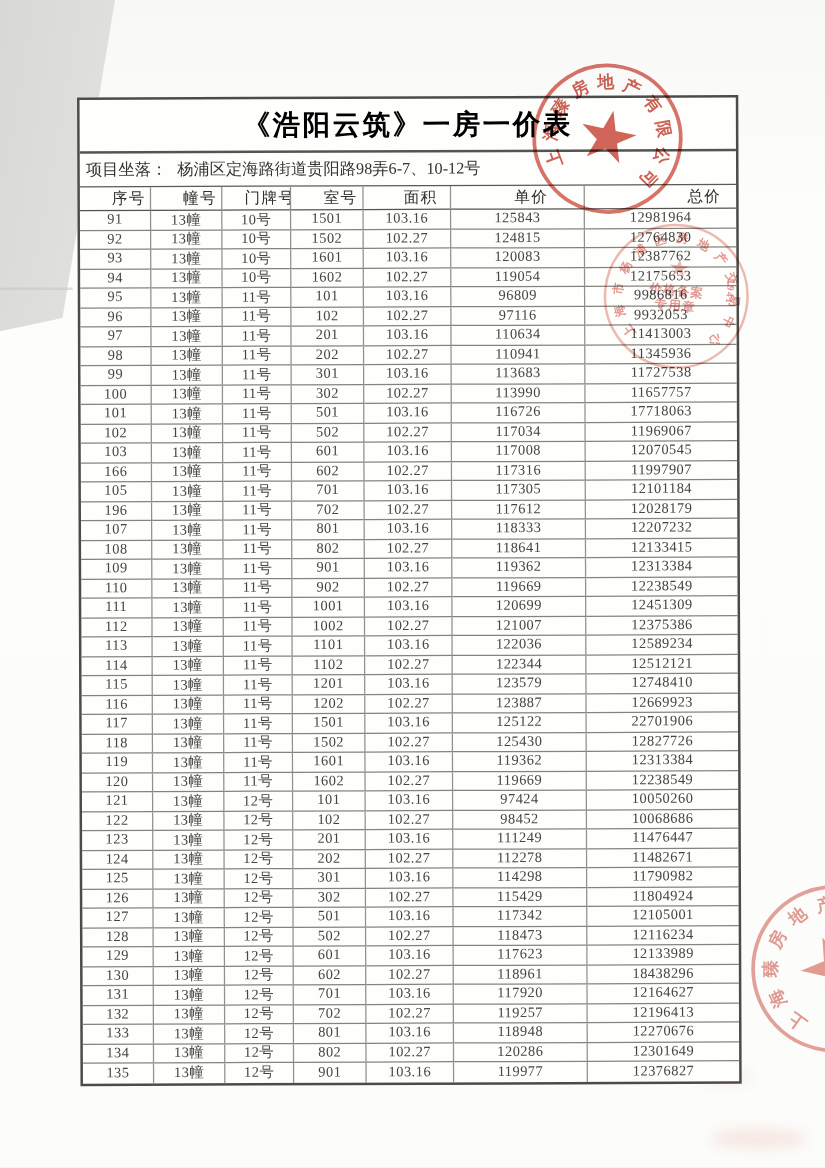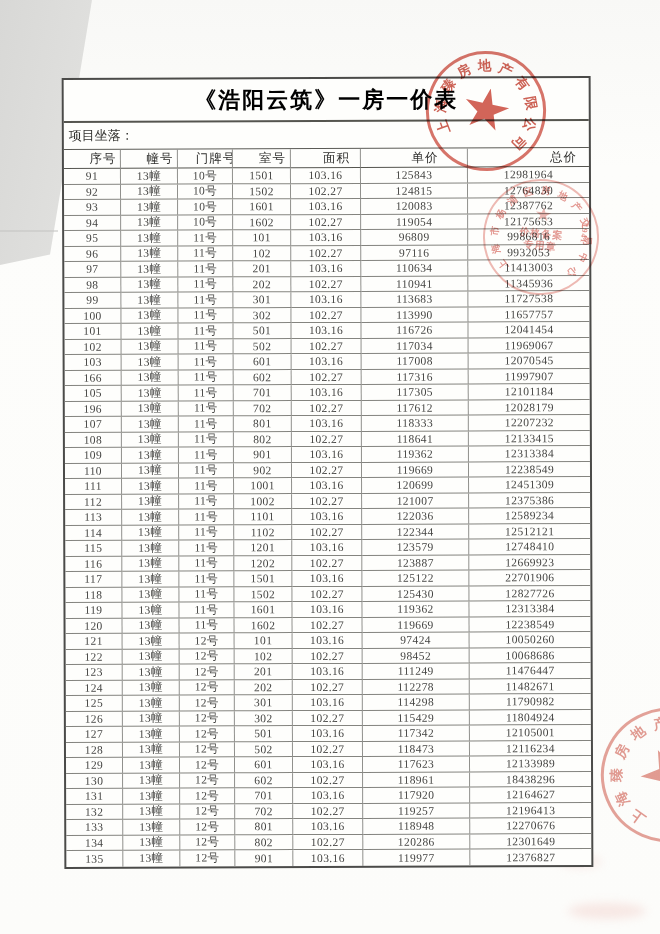--- a/index.html
+++ b/index.html
@@ -125,20 +125,21 @@
   <div class="margin-line"></div>
   <div class="smudge s1"></div>
   <div class="smudge s2"></div>
 
   <div class="doc-table">
     <div class="title-row">
       <span>《浩阳云筑》一房一价表</span>
     </div>
     <div class="loc-row">
       <span class="lbl">项目坐落：</span>
+      <span>杨浦区定海路街道贵阳路98弄6-7、10-12号</span>
     </div>
     <div class="grid-row head-row">
       <div>序号</div>
       <div>幢号</div>
       <div>门牌号</div>
       <div>室号</div>
       <div>面积</div>
       <div>单价</div>
       <div class="hdr-last">总价</div>
     </div>
@@ -233,21 +234,21 @@
       <div>113990</div>
       <div>11657757</div>
     </div>
         <div class="grid-row data-row">
       <div>101</div>
       <div>13幢</div>
       <div>11号</div>
       <div>501</div>
       <div>103.16</div>
       <div>116726</div>
-      <div>12041454</div>
+      <div>17718063</div>
     </div>
         <div class="grid-row data-row">
       <div>102</div>
       <div>13幢</div>
       <div>11号</div>
       <div>502</div>
       <div>102.27</div>
       <div>117034</div>
       <div>11969067</div>
     </div>

